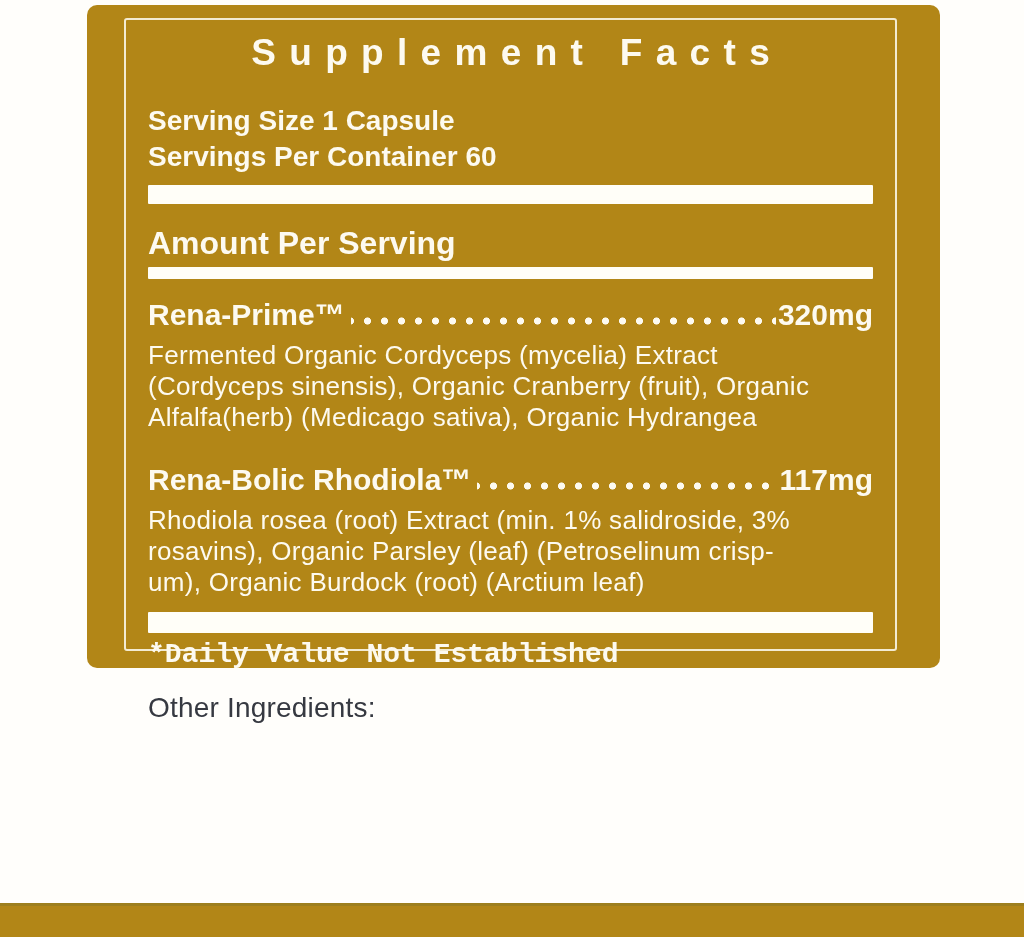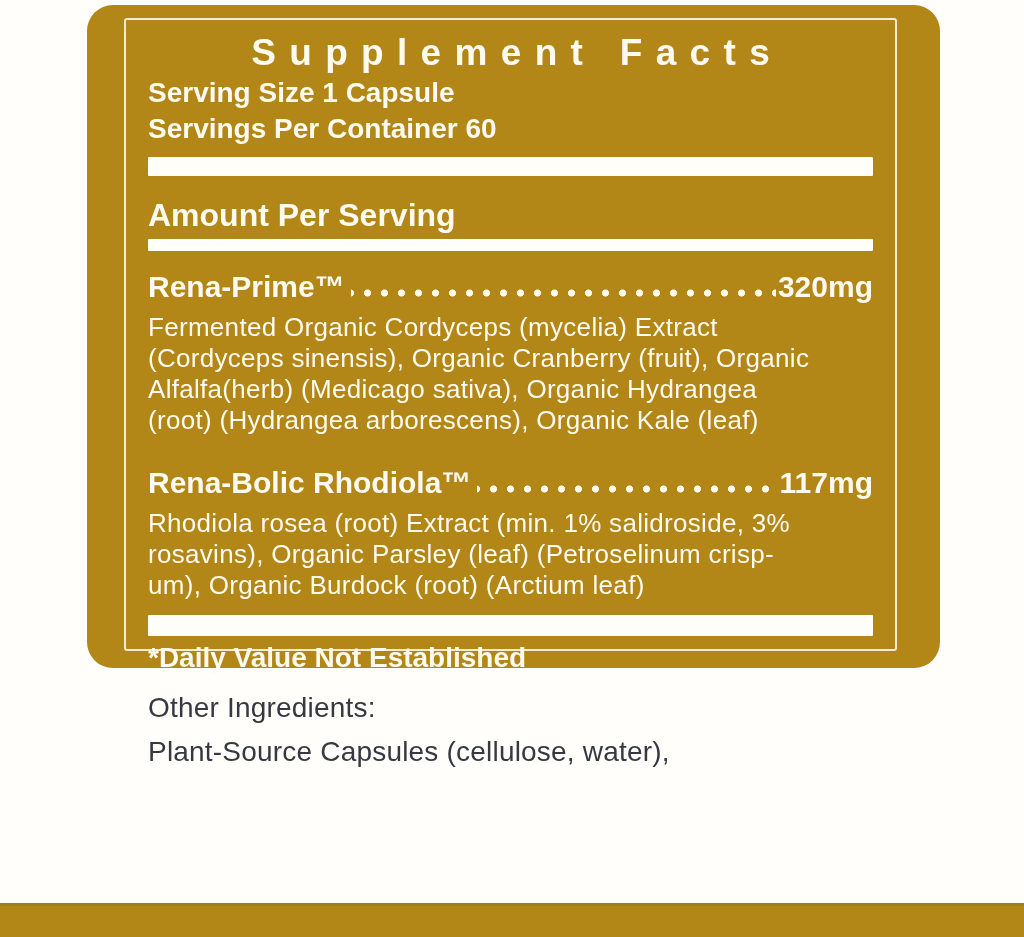--- a/index.html
+++ b/index.html
@@ -10,21 +10,21 @@
     position: relative;
     overflow: hidden;
   }
 
   
   .facts-panel {
     position: absolute;
     left: 87px; top: 5px;
     width: 853px; height: 663px;
     background: #b28617;
-    border-radius: 26px;
+    border-radius: 10px;
   }
   .inner-border {
     position: absolute;
     top: 13px; left: 37px; right: 43px; bottom: 17px;
     border: 2px solid #f3ebd2;
     border-radius: 3px;
     pointer-events: none;
   }
   .panel-content {
     position: absolute;
@@ -41,21 +41,21 @@
     letter-spacing: 0.36em;
     white-space: nowrap;
     line-height: 44px;
   }
 
   .serving-line {
     font-size: 28px;
     font-weight: 700;
     line-height: 36px;
   }
-  .serving-line.first { margin-top: 0; }
+  .serving-line.first { margin-top: 28px; }
 
   .bar {
     background: #fffef8;
     border-radius: 1px;
   }
   .bar-thick-top { height: 19px; margin-top: 10px; }
   .bar-thin     { height: 12px; margin-top: 9px; }
   .bar-thick-bottom { height: 21px; margin-top: 14px; }
 
   .amount-label {
@@ -92,20 +92,21 @@
     line-height: 31px;
     font-weight: 400;
     letter-spacing: 0.3px;
   }
 
   .footnote {
     margin-top: 7px;
     font-size: 28px;
     font-weight: 700;
     line-height: 30px;
+    font-family: Liberation Mono, monospace;
   }
 
   
   .other-ingredients {
     position: absolute;
     left: 148px; top: 686px;
     font-size: 28px;
     line-height: 44px;
     color: #363941;
     letter-spacing: 0.2px;
@@ -143,21 +144,20 @@
       <div class="ingredient">
         <div class="ing-row">
           <span class="ing-name">Rena-Prime™</span>
           <span class="dots"></span>
           <span class="ing-amount">320mg</span>
         </div>
         <div class="ing-desc">
           <div>Fermented Organic Cordyceps (mycelia) Extract</div>
           <div>(Cordyceps sinensis), Organic Cranberry (fruit), Organic</div>
           <div>Alfalfa(herb) (Medicago sativa), Organic Hydrangea</div>
-          <div>(root) (Hydrangea arborescens), Organic Kale (leaf)</div>
         </div>
       </div>
 
       <div class="ingredient second">
         <div class="ing-row">
           <span class="ing-name">Rena-Bolic Rhodiola™</span>
           <span class="dots"></span>
           <span class="ing-amount">117mg</span>
         </div>
         <div class="ing-desc">
@@ -168,18 +168,17 @@
       </div>
 
       <div class="bar bar-thick-bottom"></div>
 
       <div class="footnote">*Daily Value Not Established</div>
     </div>
   </section>
 
   <div class="other-ingredients">
     <div>Other Ingredients:</div>
-    <div>Plant-Source Capsules (cellulose, water),</div>
   </div>
 
   <div class="bottom-stripe"></div>
 
 </div>
 
 </body></html>

